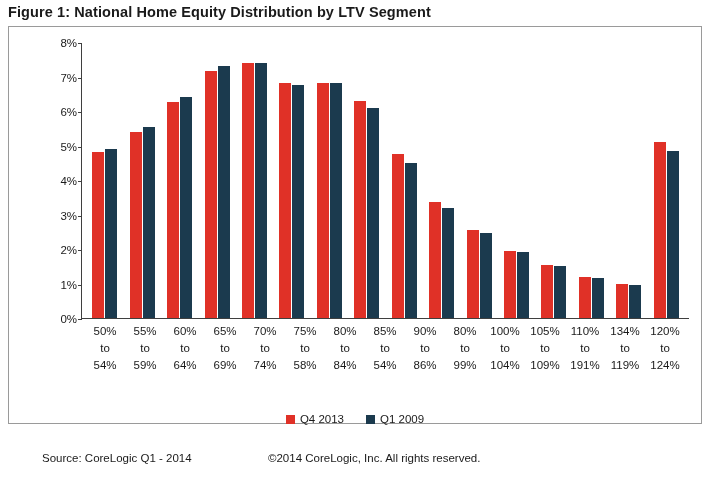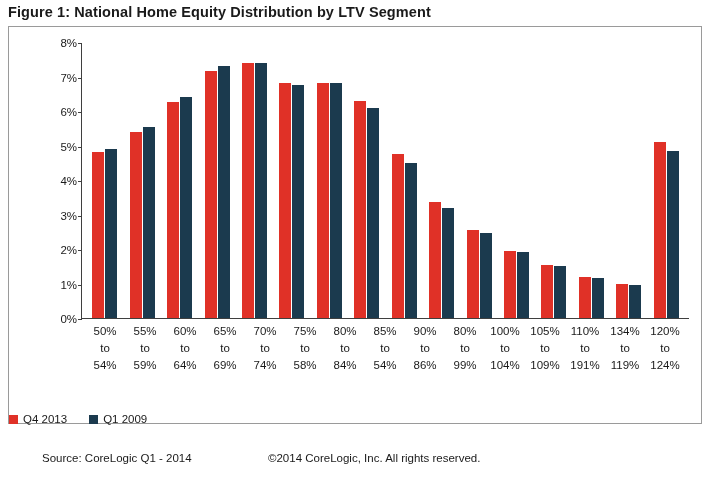--- a/index.html
+++ b/index.html
@@ -114,20 +114,21 @@
     font-size: 12px;
     font-weight: bold;
     color: #1a1a1a;
   }
   #legend {
     position: absolute;
     left: 0;
     right: 0;
     top: 386px;
     display: flex;
+    justify-content: center;
     align-items: center;
     gap: 22px;
     font-size: 11.5px;
     color: #1a1a1a;
   }
   .legend-item {
     display: flex;
     align-items: center;
     gap: 5px;
   }

